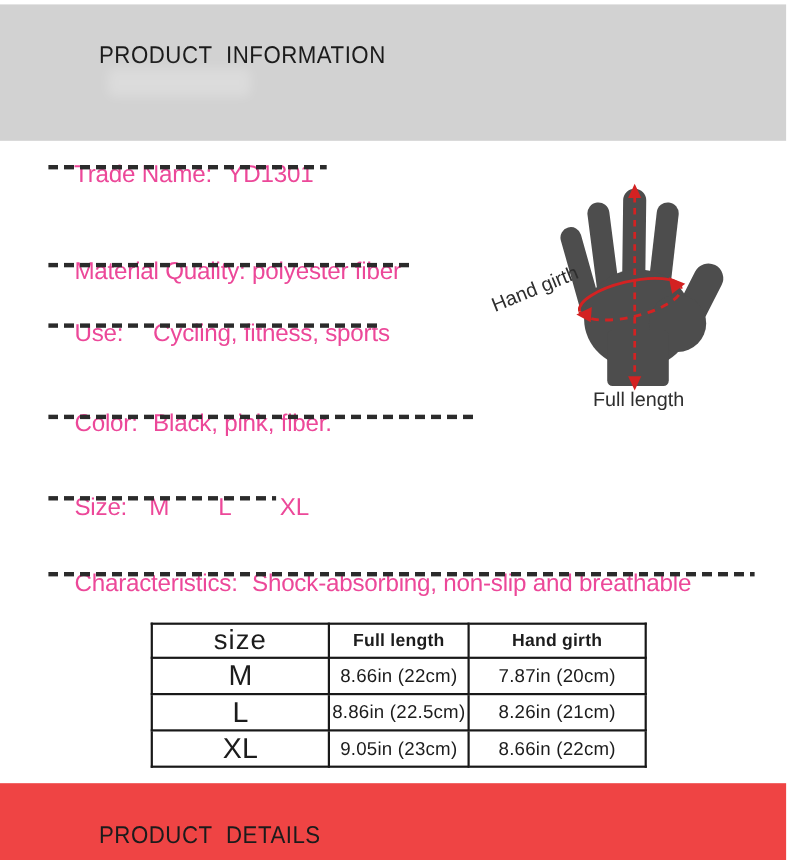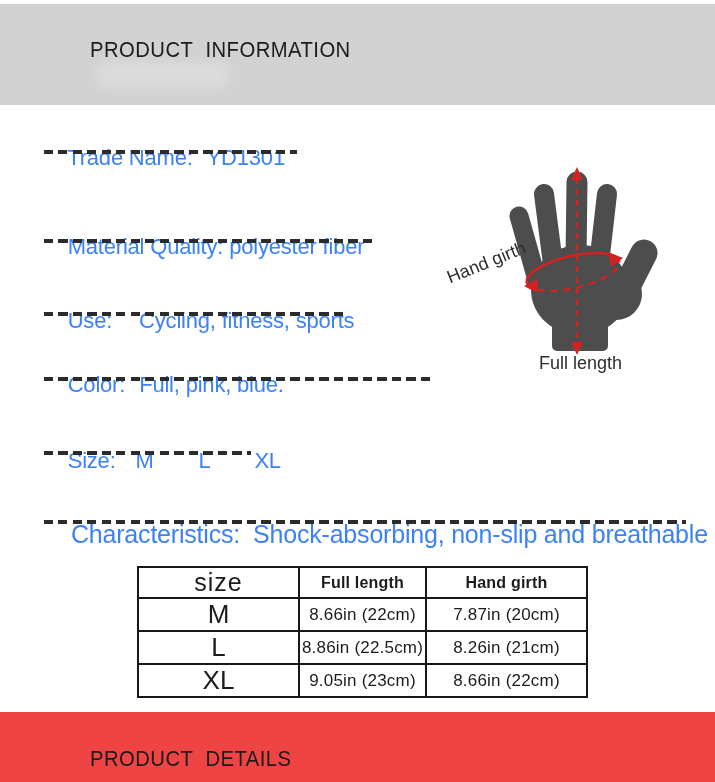--- a/index.html
+++ b/index.html
@@ -10,21 +10,21 @@
     background: #ffffff;
     overflow: hidden;
     font-family: "Liberation Sans", "DejaVu Sans", sans-serif;
     color: #262626;
   }
 
   
   .topbar {
     position: absolute;
     left: 0; top: 4px;
-    width: 715px; height: 101px;
+    width: 715px; height: 124px;
     background: #d2d2d2;
   }
   .bottombar {
     position: absolute;
     left: 0; top: 712px;
     width: 715px; height: 70px;
     background: #ef4444;
   }
   .bar-title {
     position: absolute;
@@ -48,35 +48,35 @@
     filter: blur(5px);
     border-radius: 6px;
   }
 
   
   .info-row {
     position: absolute;
     left: 44px;
     font-size: 22px;
     letter-spacing: -0.2px;
-    color: #3b82f6;
+    color: #ec4899;
     white-space: pre;
   }
   .info-row .dash {
     position: absolute;
     left: 0;
     height: 4px;
     background-image: repeating-linear-gradient(to right, #2b2b2b 0 9px, transparent 9px 14.5px);
   }
   .r0 { top: 119px; } .r0 .dash { top: 31px; width: 253px; } .r0 .value { margin-left: 14px; }
   .r1 { top: 208px; } .r1 .dash { top: 31px; width: 330px; } .r1 .value { margin-left: 6px; }
-  .r2 { top: 282px; } .r2 .dash { top: 30px; width: 302px; } .r2 .value { margin-left: 27px; }
+  .r2 { top: 264px; } .r2 .dash { top: 30px; width: 302px; } .r2 .value { margin-left: 27px; }
   .r3 { top: 346px; } .r3 .dash { top: 31px; width: 386px; } .r3 .value { margin-left: 14px; }
   .r4 { top: 422px; } .r4 .dash { top: 29px; width: 207px; } .r4 .value { margin-left: 20px; word-spacing: 9px; text-align: center; }
-  .r5 { top: 491px; font-size: 25px; } .r5 .dash { top: 29px; width: 642px; } .r5 .value { margin-left: 13px; }
+  .r5 { top: 491px; font-size: 22px; } .r5 .dash { top: 29px; width: 642px; } .r5 .value { margin-left: 13px; }
 
   
   .glove-box {
     position: absolute;
     left: 440px; top: 152px;
     width: 270px; height: 235px;
   }
   .glove-box svg { position: absolute; left: 0; top: 0; }
   .hand-girth-label {
     position: absolute;
@@ -137,21 +137,21 @@
   </div>
   <div class="info-row r1">
     <span class="label">Material Quality:</span><span class="value">polyester fiber</span>
     <div class="dash"></div>
   </div>
   <div class="info-row r2">
     <span class="label">Use:</span><span class="value">Cycling, fitness, sports</span>
     <div class="dash"></div>
   </div>
   <div class="info-row r3">
-    <span class="label">Color:</span><span class="value">Full, pink, blue.</span>
+    <span class="label">Color:</span><span class="value">Black, pink, fiber.</span>
     <div class="dash"></div>
   </div>
   <div class="info-row r4">
     <span class="label">Size:</span><span class="value">M   L   XL</span>
     <div class="dash"></div>
   </div>
   <div class="info-row r5">
     <span class="label">Characteristics:</span><span class="value">Shock-absorbing, non-slip and breathable</span>
     <div class="dash"></div>
   </div>

